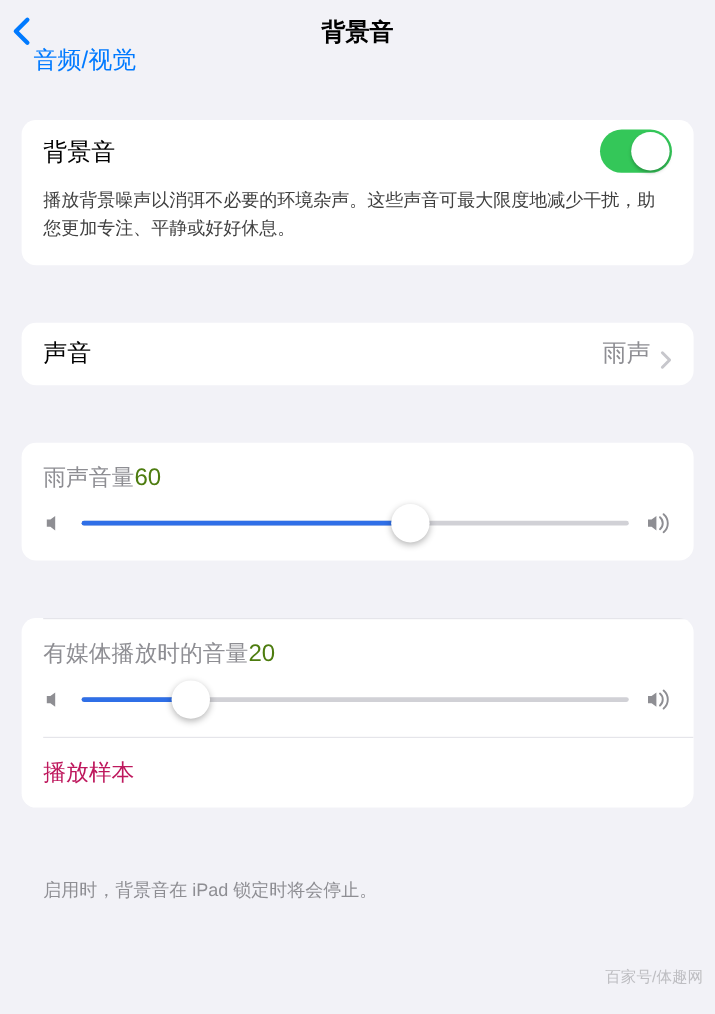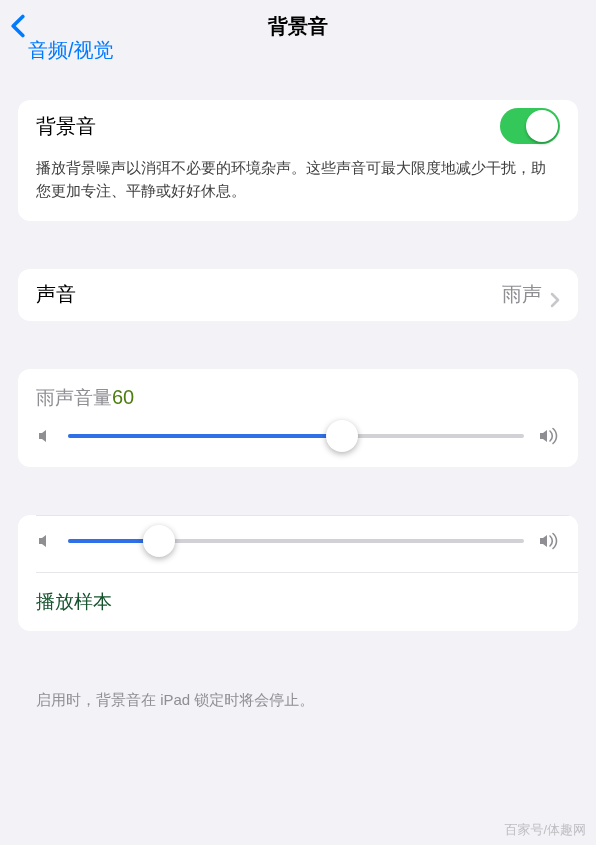--- a/index.html
+++ b/index.html
@@ -73,25 +73,25 @@
       position: absolute; left: 0; top: 0; bottom: 0;
       background: #2f6fe7; border-radius: 2px;
     }
     .slider-thumb {
       width: 32px; height: 32px; border-radius: 50%;
       background: #fff; position: absolute; top: 50%;
       transform: translate(-50%, -50%);
       box-shadow: 0 2px 6px rgba(0,0,0,0.3);
     }
     .divider { height: 1px; background: #e5e5ea; margin-left: 18px; }
-    .link-row { padding: 16px 18px; color: #14532d; font-size: 19px; cursor: pointer; }
+    .link-row { padding: 16px 18px; color: #be185d; font-size: 19px; cursor: pointer; }
     .vol-icon { display: inline-flex; color: #8e8e93; }
     .footnote { color: #8e8e93; font-size: 15px; padding: 12px 18px 0; }
     .watermark {
-      position: fixed; right: 10px; bottom: 6px;
+      position: fixed; right: 10px; bottom: 22px;
       color: #b8b8bc; font-size: 13px; opacity: 0.9;
       pointer-events: none;
     }
   </style>
 </head>
 <body>
 
 <div class="navbar">
   <div class="back-area">
     <span class="back-chevron">
@@ -152,20 +152,24 @@
               <path d="M12 4c1.5 1.3 2.3 3 2.3 5s-.8 3.7-2.3 5M15 1.5c2.2 1.9 3.5 4.6 3.5 7.5s-1.3 5.6-3.5 7.5" stroke="#8e8e93" stroke-width="1.6" fill="none" stroke-linecap="round"></path>
             </svg>
         </span>
       </div>
     </div>
   </div>
 
   <div class="section">
     <div class="divider"></div>
     <div class="slider-block">
+      <div class="slider-header">
+        <span class="slider-label">有媒体播放时的音量</span>
+        <span class="slider-value">20</span>
+      </div>
       <div class="slider-row">
         <span class="vol-icon">
           <svg width="18" height="18" viewBox="0 0 18 18">
               <path d="M3 6h3l4-3v12l-4-3H3z" fill="#8e8e93"></path>
             </svg>
         </span>
         <div class="slider-track">
           <div class="slider-fill" id="fill2" style="width: 20%;"></div>
           <div class="slider-thumb" id="thumb2" style="left: 20%;"></div>
         </div>

